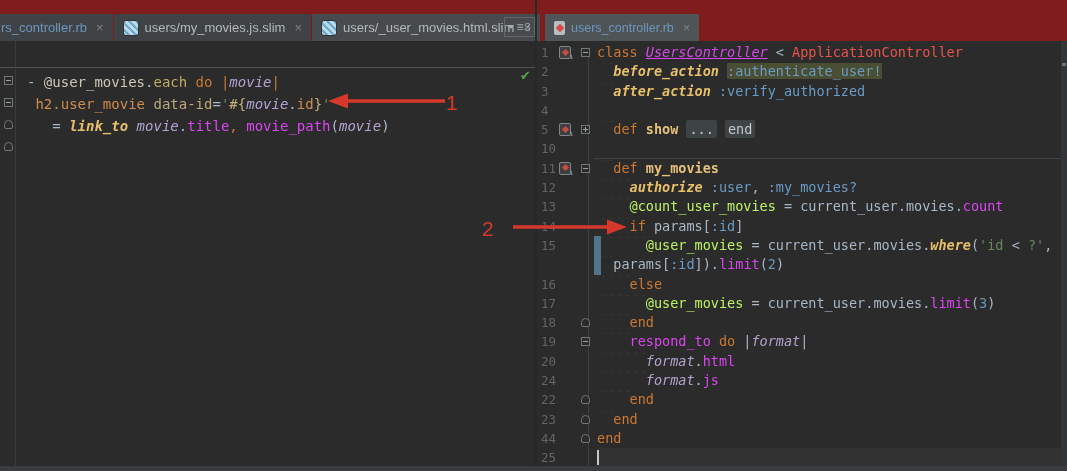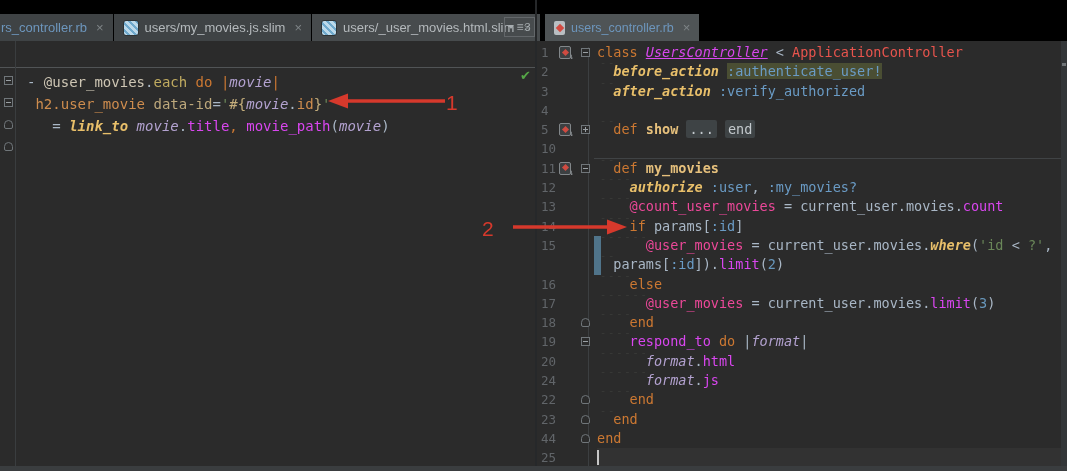--- a/index.html
+++ b/index.html
@@ -1,20 +1,20 @@
 <!DOCTYPE html>
 <html><head>
 <meta charset="utf-8">
 <style>
   html,body{margin:0;padding:0;background:#2b2b2b;}
   body{position:relative;width:1067px;height:471px;overflow:hidden;
        font-family:"Liberation Sans",sans-serif;-webkit-font-smoothing:antialiased;}
 
   
-  .tabbar{position:absolute;left:0;top:0;width:1067px;height:54px;background:#000000;}
+  .tabbar{position:absolute;left:0;top:0;width:1067px;height:54px;background:#7f1d1d;}
   .tabs{position:absolute;top:14px;display:flex;gap:1px;height:27px;align-items:stretch;}
   #tabs-left{left:-8px;}
   #tabs-right{left:545px;}
   .tab{display:flex;align-items:center;gap:6px;background:#3f4345;padding:0 9px;
        color:#b4b9bc;font-size:13px;white-space:nowrap;cursor:default;}
   .tab.sel{background:#474b4d;}
   .tab.active{background:#4f5456;font-size:12.5px;}
   .tab .lbl.mod{color:#6d96bd;}
   .tab .close{color:#7e8487;font-size:13px;margin-left:3px;line-height:1;}
   .tab .close::before{content:"\00d7";}
@@ -78,21 +78,21 @@
 
   
   .cs{white-space:pre;}
   .kw{color:#cc7832;}
   .const{color:#d946ef;font-style:italic;text-decoration:underline;}
   .superc{color:#e8544d;}
   .mcall{color:#e8bf6a;font-style:italic;font-weight:bold;}
   .mdef{color:#e6c07c;font-weight:bold;}
   .sym{color:#6a9bc5;}
   .hl{background:#4a4e33;}
-  .ivar{color:#ec4899;}
+  .ivar{color:#bef264;}
   .plain{color:#a9b7c6;}
   .cream{color:#d946ef;}
   .num{color:#6897bb;}
   .str{color:#6a8759;}
   .param{color:#b3a2d0;font-style:italic;}
   .wavy{text-decoration-style:wavy;text-decoration-color:#6b6d45;
         text-decoration-thickness:1px;text-underline-offset:3px;}
   .fold-chip{background:#3e4345;color:#c3c9cd;border-radius:2px;padding:1px 3px;}
   .lvar{color:#cec6b4;}
   .lmeth{color:#c0ab60;}

